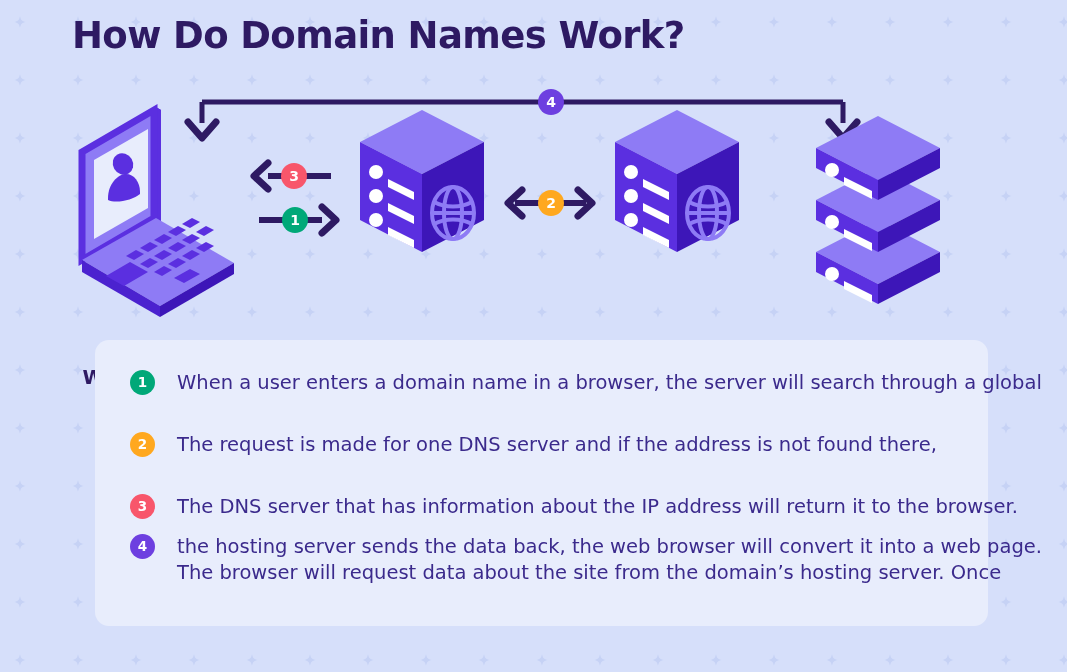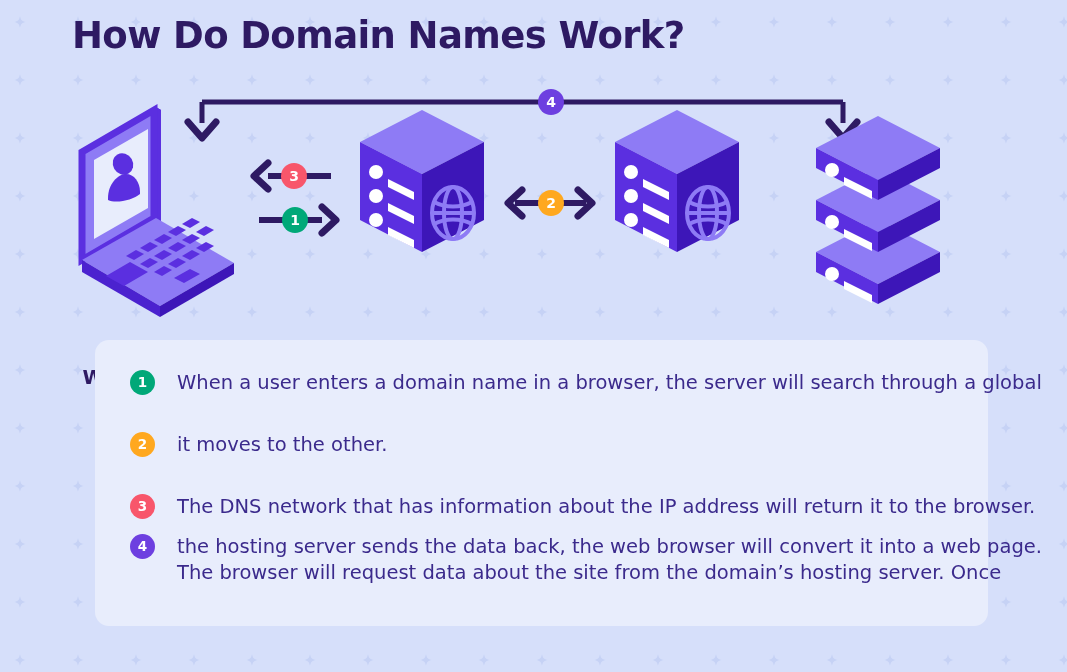--- a/index.html
+++ b/index.html
@@ -229,28 +229,28 @@
       <div class="step" style="position:absolute;left:35px;top:30px;">
         <div class="step-badge" style="background: rgb(0, 168, 120);">1</div>
         <div class="step-text">
           <span>When a user enters a domain name in a browser, the server will search through a global</span>
         </div>
       </div>
 
       <div class="step" style="position:absolute;left:35px;top:92px;">
         <div class="step-badge" style="background: rgb(255, 168, 31);">2</div>
         <div class="step-text">
-          <span>it moves to the other.</span>
+          <span>The request is made for one DNS server and if the address is not found there,</span>
         </div>
       </div>
 
       <div class="step" style="position:absolute;left:35px;top:154px;">
         <div class="step-badge" style="background: rgb(248, 86, 107);">3</div>
         <div class="step-text">
-          <span>The DNS network that has information about the IP address will return it to the browser.</span>
+          <span>The DNS server that has information about the IP address will return it to the browser.</span>
         </div>
       </div>
 
       <div class="step" style="position:absolute;left:35px;top:194px;">
         <div class="step-badge" style="background: rgb(109, 63, 224);">4</div>
         <div class="step-text">
           <span>the hosting server sends the data back, the web browser will convert it into a web page.</span>
           <span>The browser will request data about the site from the domain’s hosting server. Once</span>
         </div>
       </div>

